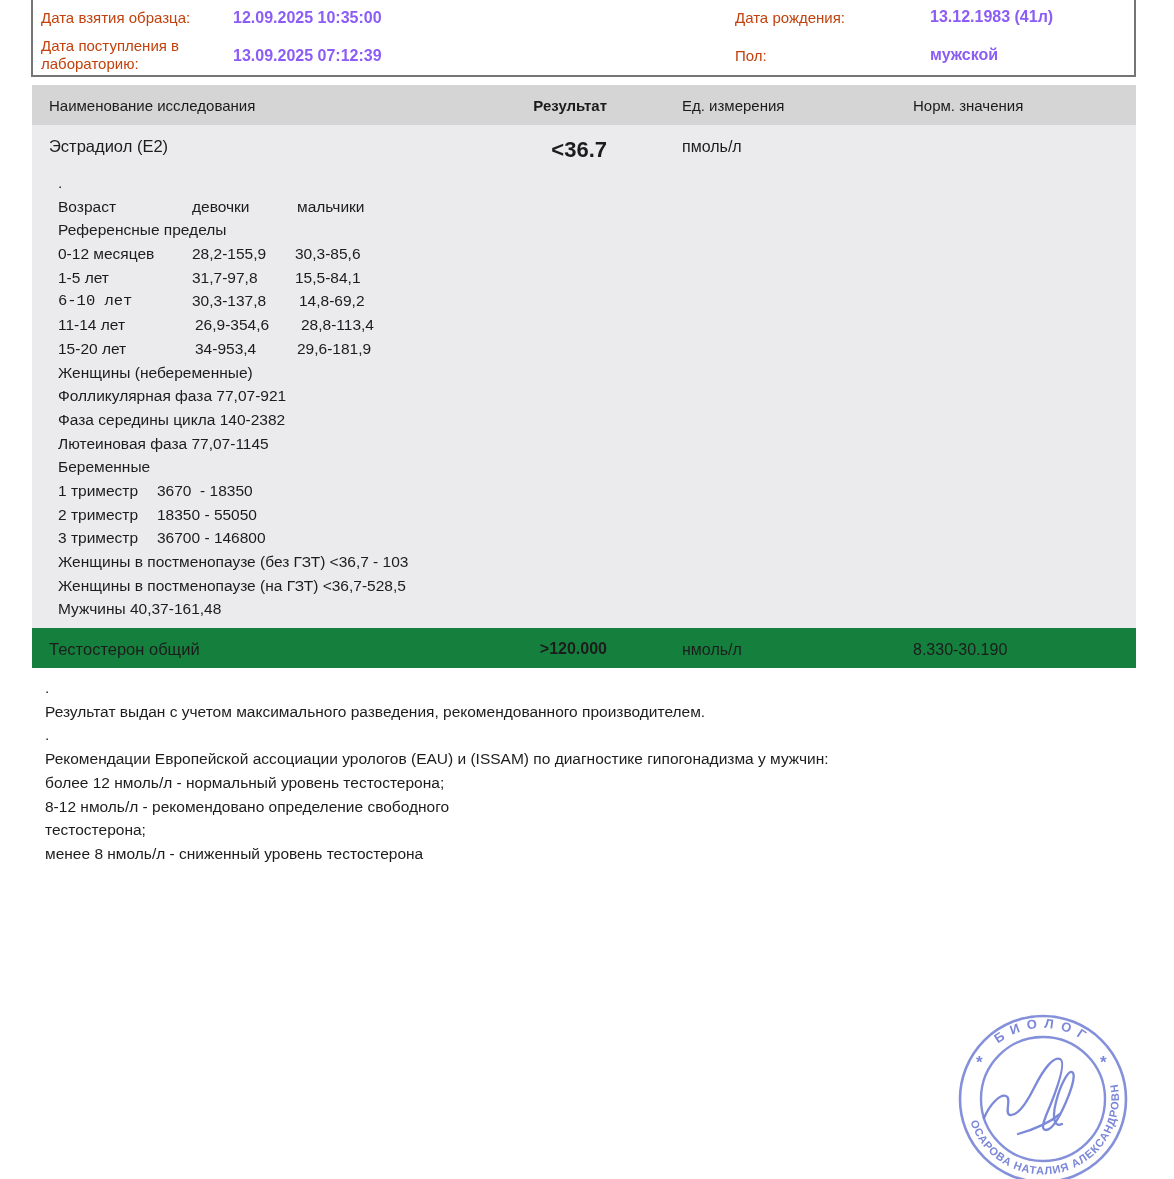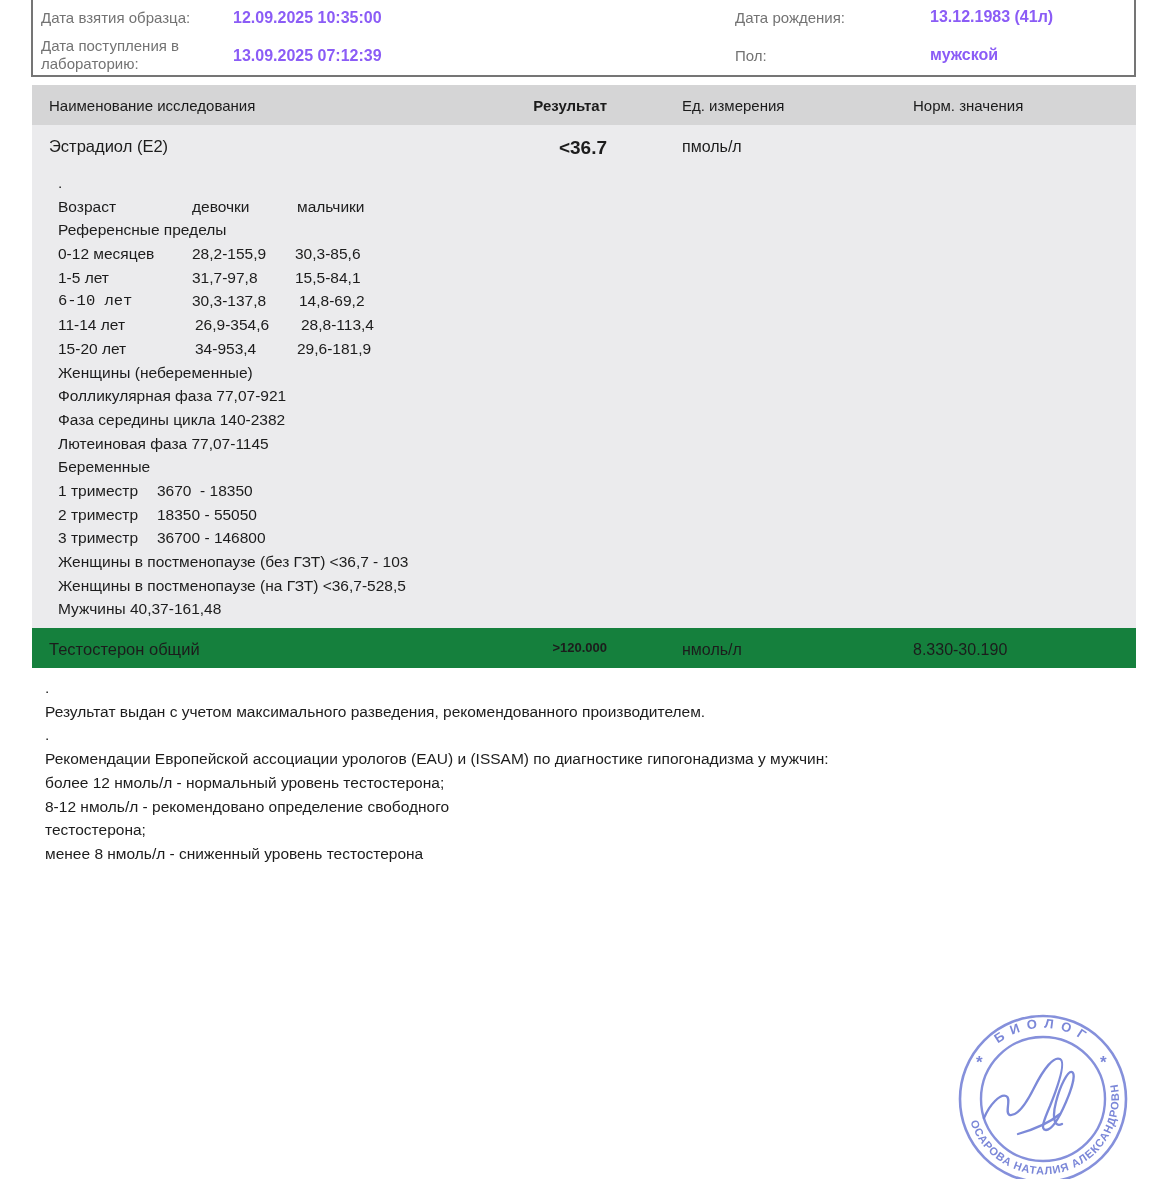--- a/index.html
+++ b/index.html
@@ -8,42 +8,42 @@
     background:#ffffff;color:#1c1c1c;
     font-family:"Liberation Sans","DejaVu Sans",sans-serif;
     -webkit-font-smoothing:antialiased;
   }
   .abs{position:absolute;}
   
   .info-box{
     left:31px;top:-2px;width:1101px;height:75px;
     border:2px solid #757575;background:#ffffff;
   }
-  .info-label{position:absolute;font-size:15px;color:#737373;white-space:nowrap;}
+  .info-label{position:absolute;font-size:15px;color:#c2410c;white-space:nowrap;}
   .info-label.wrap{white-space:normal;line-height:17.5px;width:190px;}
   .info-value{position:absolute;font-size:16px;font-weight:700;color:#8b5cf6;white-space:nowrap;}
   
   .tbl-header{
     left:32px;top:85px;width:1104px;height:40px;background:#d5d5d6;
   }
   .tbl-header .h{position:absolute;top:12px;font-size:15px;color:#1b1b1b;white-space:nowrap;}
   .h-bold{font-weight:700;}
   .estradiol-block{
     left:32px;top:125px;width:1104px;height:507px;background:#ebebed;
   }
   .row-name{position:absolute;left:17px;top:12px;font-size:16.5px;white-space:nowrap;}
-  .row-result{position:absolute;right:529px;top:12px;font-size:19px;font-weight:700;white-space:nowrap;}
+  .row-result{position:absolute;right:529px;top:12px;font-size:22px;font-weight:700;white-space:nowrap;}
   .row-units{position:absolute;left:650px;top:13px;font-size:16px;white-space:nowrap;}
   .row-norm{position:absolute;left:881px;top:13px;font-size:16px;white-space:nowrap;}
   .ref-block{position:absolute;left:13px;top:49px;width:1080px;font-size:15.5px;}
   .ref-line{position:relative;height:23.7px;}
   .ref-line .cell{position:absolute;top:0;white-space:pre;}
   
   .testo-row{left:32px;top:628px;width:1104px;height:40px;background:#15803d;}
-  .testo-row .row-result{font-size:13px;}
+  .testo-row .row-result{font-size:16px;}
   
   .notes{left:45px;top:676px;width:1000px;font-size:15.5px;line-height:23.7px;}
   .notes .line{white-space:pre-wrap;}
   
   .stamp{left:956px;top:1012px;width:174px;height:174px;}
 </style>
 </head>
 <body>
 
 <div class="abs info-box">

